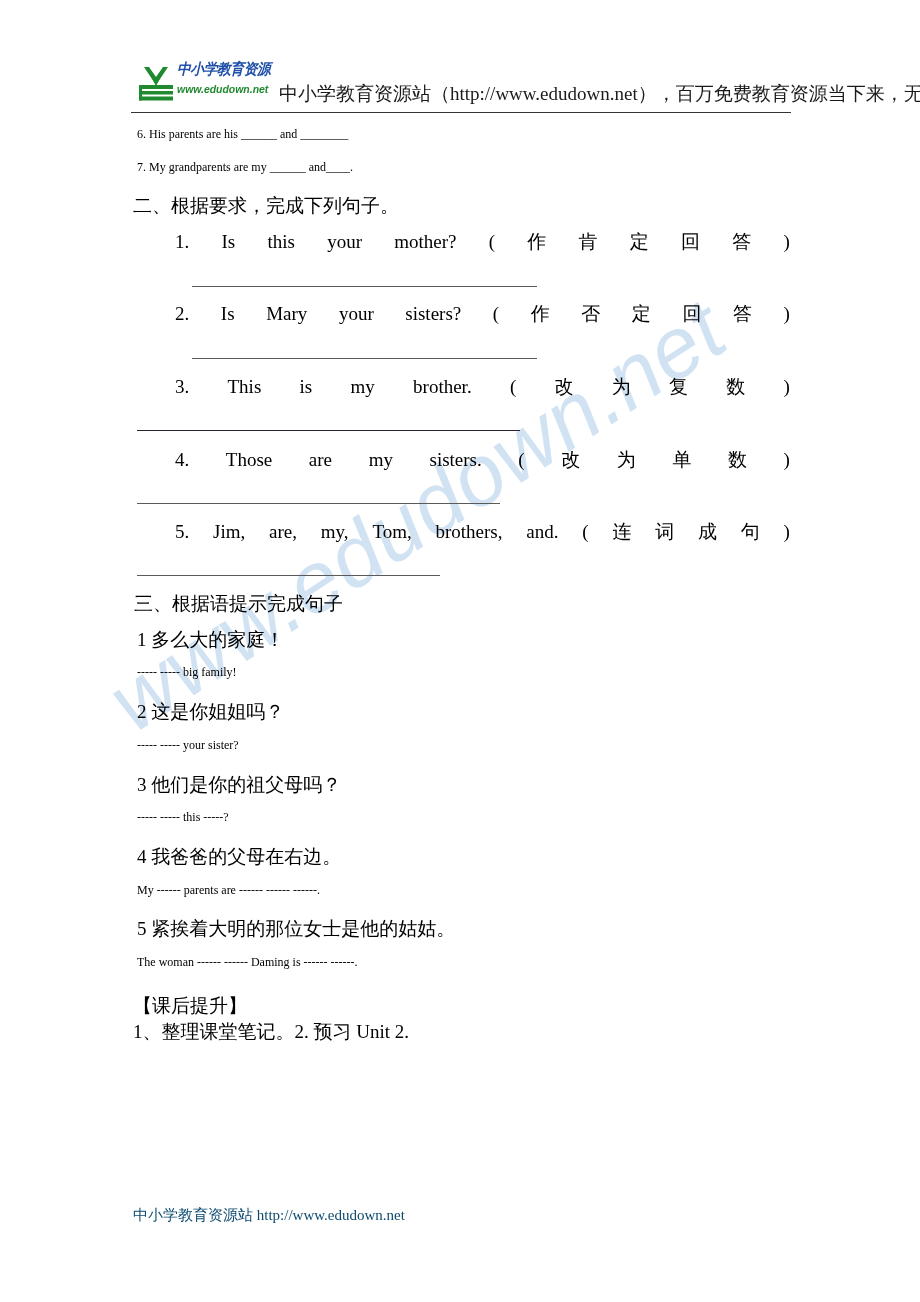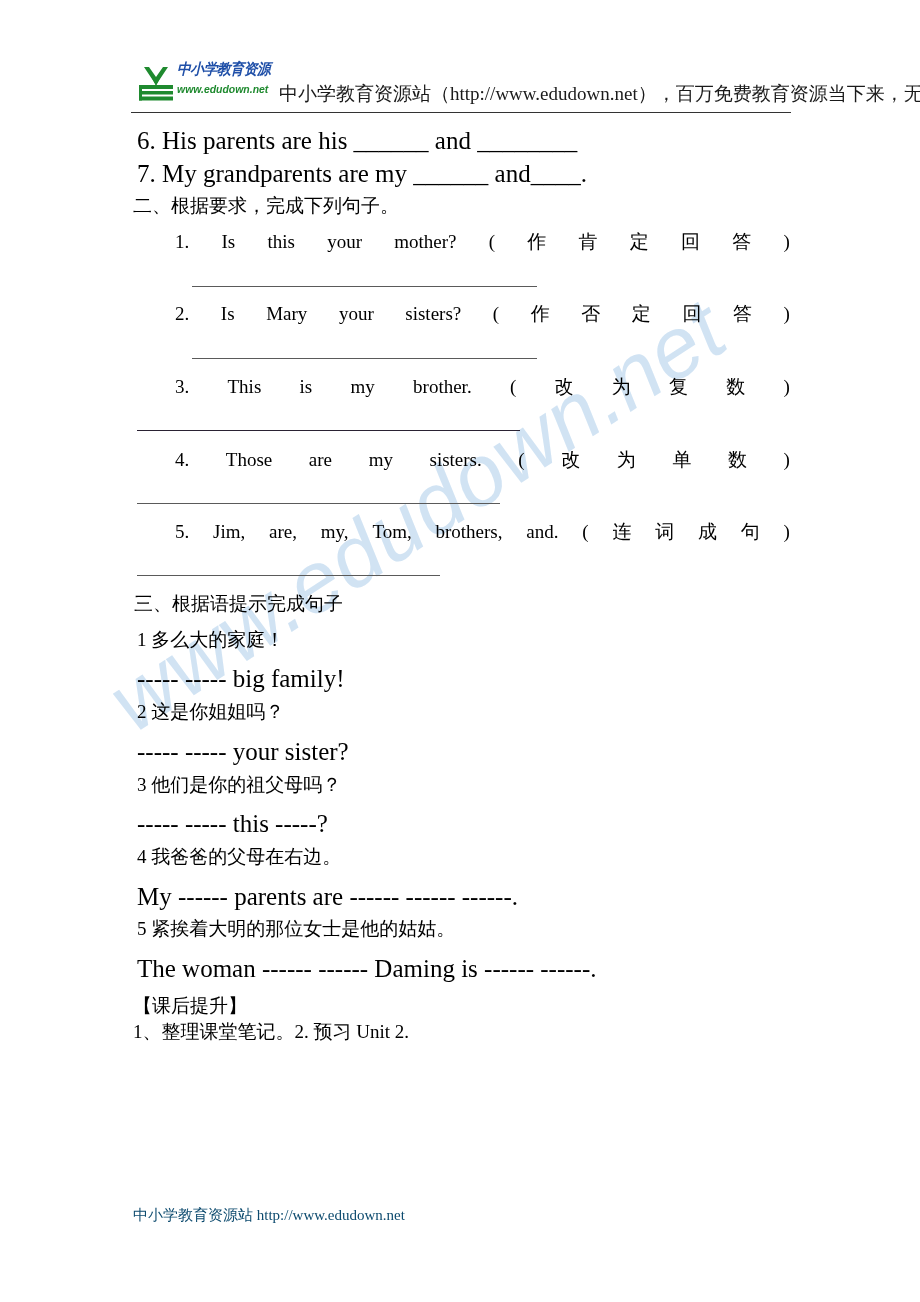--- a/index.html
+++ b/index.html
@@ -134,21 +134,21 @@
   .content {
     position: absolute;
     left: 0;
     top: 0;
     width: 920px;
     z-index: 2;
   }
   .line {
     position: absolute;
     white-space: nowrap;
-    font-size: 25px;
+    font-size: 12px;
     line-height: 1;
   }
   .cn {
     font-family: "Liberation Serif", "DejaVu Serif", serif;
     font-size: 19px;
   }
   .bold { font-weight: normal; }
 
   
   .jrow {

